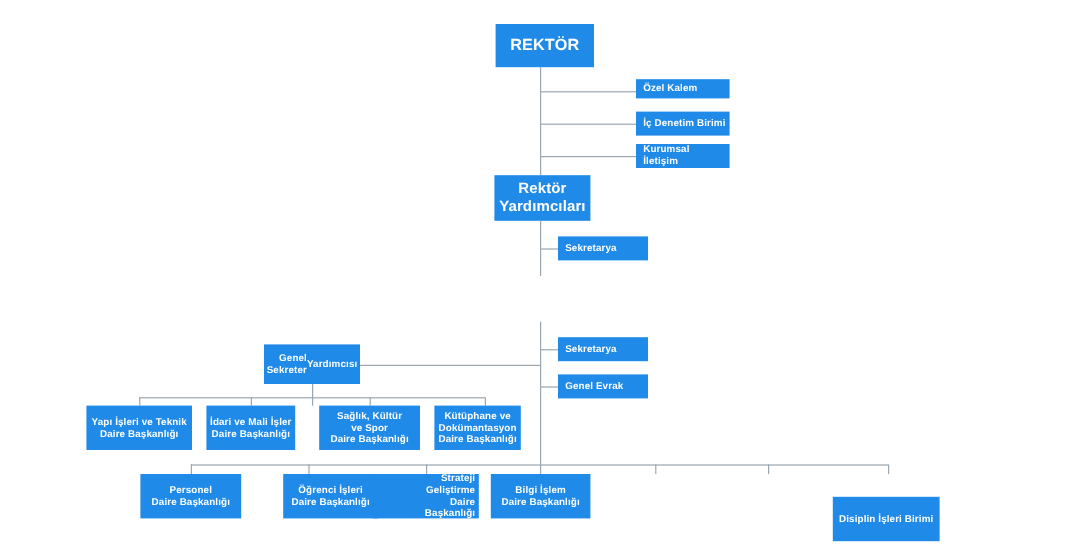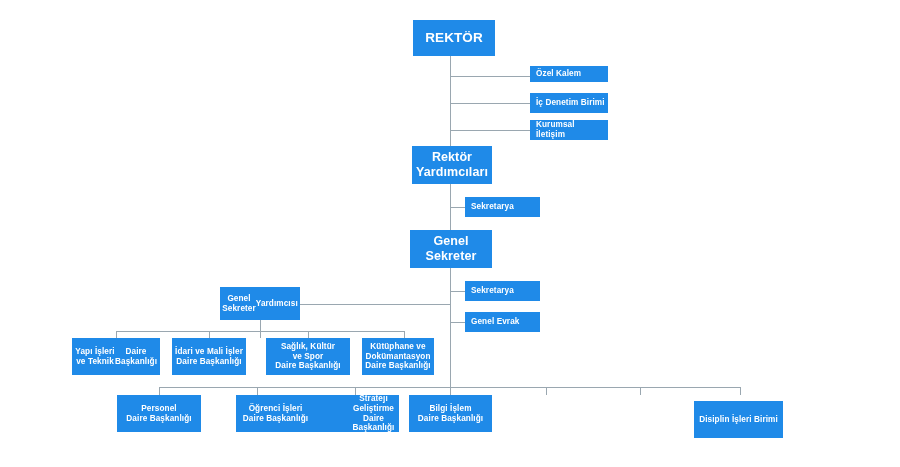--- a/index.html
+++ b/index.html
@@ -15,21 +15,21 @@
     font-family: "Liberation Sans", sans-serif;
     overflow: hidden;
   }
   .node {
     position: absolute;
     background: #1F8AE8;
     color: #ffffff;
     display: flex;
     align-items: center;
     justify-content: center;
-    text-align: center;
+    text-align: right;
     box-sizing: border-box;
     line-height: 1.18;
     font-weight: 700;
     letter-spacing: 0.1px;
     padding: 1px 3px;
   }
   .node.lvl1 { font-size: 13.5px; }
   .node.lvl2 { font-size: 12.5px; }
   .node.small { font-size: 8.2px; }
   .node.dept { font-size: 8.2px; }
@@ -83,35 +83,31 @@
 
   <div class="node side" style="left:530px; top:120px; width:78px; height:20px;">Kurumsal İletişim</div>
 
   <div class="node lvl2" style="left:412px; top:146px; width:80px; height:38px; flex-direction:column;">
     <span>Rektör</span>
     <span>Yardımcıları</span>
   </div>
 
   <div class="node side" style="left:465px; top:197px; width:75px; height:20px;">Sekretarya</div>
 
-  <div class="node lvl2" style="left:410px; top:230px; width:82px; height:38px; flex-direction:column;">
-    <span>Genel</span>
-    <span>Sekreter</span>
-  </div>
 
   <div class="node side" style="left:465px; top:281px; width:75px; height:20px;">Sekretarya</div>
 
   <div class="node side" style="left:465px; top:312px; width:75px; height:20px;">Genel Evrak</div>
 
   <div class="node small" style="left:220px; top:287px; width:80px; height:33px; ">
     <span>Genel Sekreter</span>
     <span>Yardımcısı</span>
   </div>
 
-  <div class="node dept" style="left:72px; top:338px; width:88px; height:37px; ">
+  <div class="node dept" style="left:72px; top:338px; width:88px; height:37px; flex-direction:column;">
     <span>Yapı İşleri ve Teknik</span>
     <span>Daire Başkanlığı</span>
   </div>
 
   <div class="node dept" style="left:172px; top:338px; width:74px; height:37px; flex-direction:column;">
     <span>İdari ve Mali İşler</span>
     <span>Daire Başkanlığı</span>
   </div>
 
   <div class="node dept" style="left:266px; top:338px; width:84px; height:37px; flex-direction:column;">
@@ -141,15 +137,15 @@
     <span>Daire Başkanlığı</span>
   </div>
 
   <div class="node dept" style="left:409px; top:395px; width:83px; height:37px; flex-direction:column;">
     <span>Bilgi İşlem</span>
     <span>Daire Başkanlığı</span>
   </div>
 
 
 
-  <div class="node dept" style="left:694px; top:401px; width:89px; height:37px;">Disiplin İşleri Birimi</div>
+  <div class="node dept" style="left:694px; top:414px; width:89px; height:37px;">Disiplin İşleri Birimi</div>
 
 </div>
 
 </body></html>

